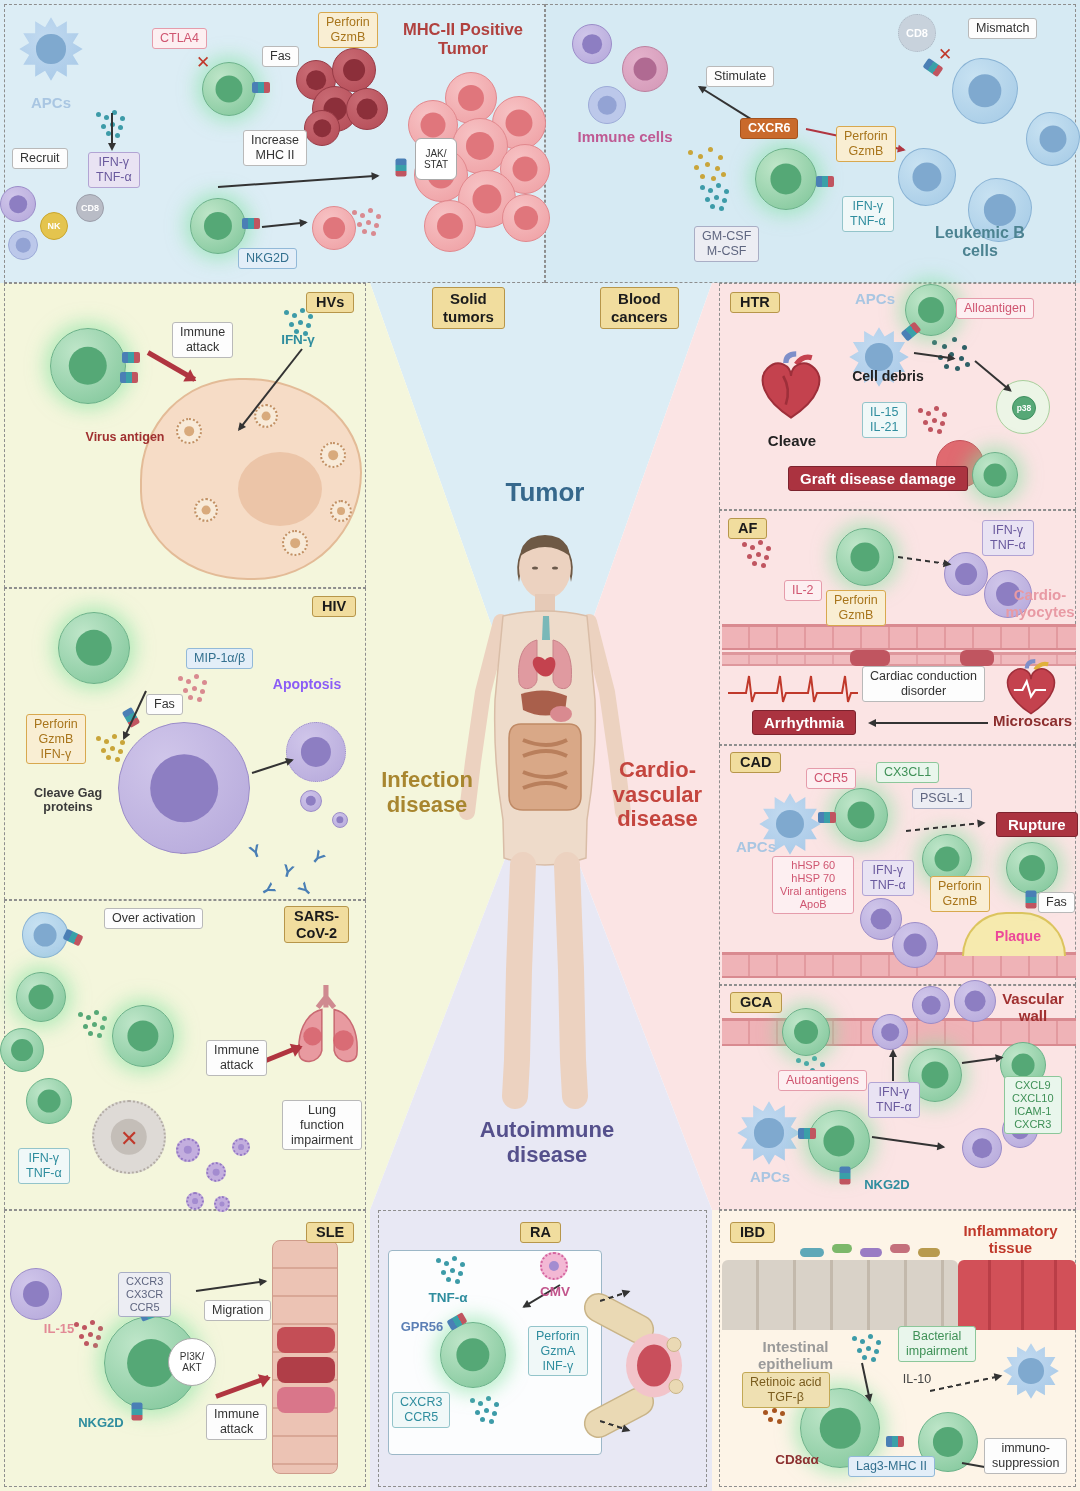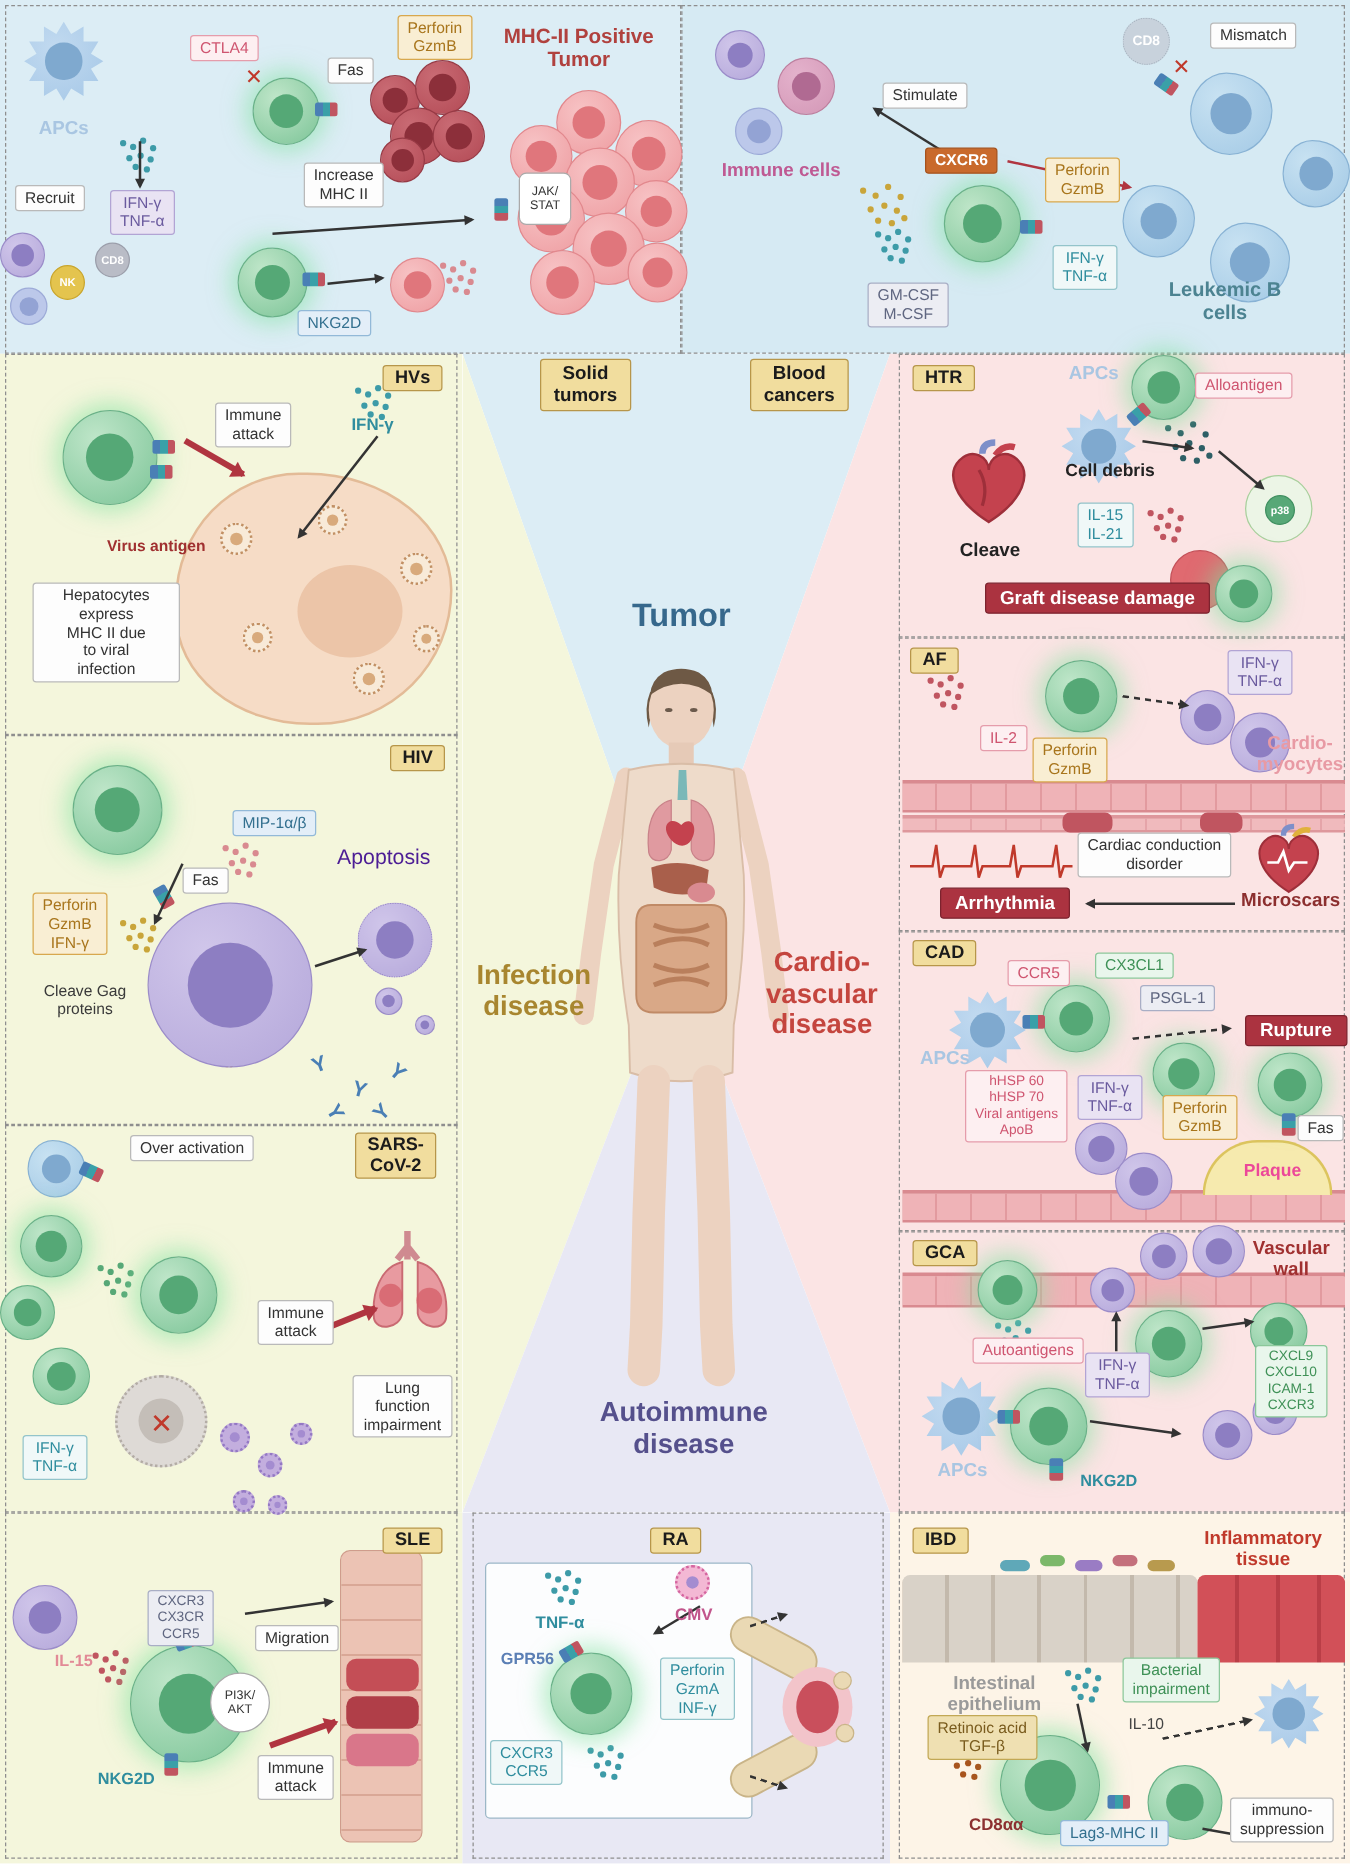--- a/index.html
+++ b/index.html
@@ -229,42 +229,37 @@
   <div class="txt" style="left:70px;top:430px;width:110px;color:#a03030;font-size:12.5px">Virus antigen</div>
   <div class="hep" style="left:140px;top:378px;width:222px;height:202px">
     <div class="abs" style="left:96px;top:72px;width:84px;height:74px;border-radius:50%;background:#ecc5a8"></div>
     <div class="hvir" style="left:34px;top:38px;width:26px;height:26px"></div>
     <div class="hvir" style="left:112px;top:24px;width:24px;height:24px"></div>
     <div class="hvir" style="left:178px;top:62px;width:26px;height:26px"></div>
     <div class="hvir" style="left:52px;top:118px;width:24px;height:24px"></div>
     <div class="hvir" style="left:140px;top:150px;width:26px;height:26px"></div>
     <div class="hvir" style="left:188px;top:120px;width:22px;height:22px"></div>
   </div>
-  <div class="lbl" style="left:26px;top:466px;width:118px">Hepatocytes
-express
-MHC II due
-to viral
-infection</div>
 
   <div class="tag" style="left:312px;top:596px">HIV</div>
   <div class="c tc halo" style="left:58px;top:612px;width:72px;height:72px"></div>
   <div class="lbl lbl-blue" style="left:186px;top:648px">MIP-1α/β</div>
   <div class="dots da" style="left:178px;top:676px;color:#d98a90"></div>
   <div class="arr" style="left:146px;top:690px;width:52px;transform:rotate(115deg)"></div>
   <div class="lbl" style="left:146px;top:694px">Fas</div>
   <div class="rec" style="left:122px;top:712px;transform:rotate(60deg)"></div>
-  <div class="txt" style="left:262px;top:676px;width:90px;color:#4c1d95;font-size:17px;font-weight:normal">Apoptosis</div>
+  <div class="txt" style="left:262px;top:676px;width:90px;color:#8b5cf6;font-size:14px;font-weight:bold">Apoptosis</div>
   <div class="lbl lbl-orange" style="left:26px;top:714px">Perforin
 GzmB
 IFN-γ</div>
   <div class="c pc" style="left:118px;top:722px;width:132px;height:132px"></div>
   <div class="hvir" style="left:138px;top:816px;width:24px;height:24px"></div>
   <div class="hvir" style="left:172px;top:832px;width:22px;height:22px"></div>
   <div class="dots da" style="left:96px;top:736px;color:#c9a53a"></div>
-  <div class="txt" style="left:18px;top:786px;width:100px;color:#3a3a3a;font-size:12.5px;font-weight:normal">Cleave Gag
+  <div class="txt" style="left:18px;top:786px;width:100px;color:#3a3a3a;font-size:12.5px;font-weight:bold">Cleave Gag
 proteins</div>
   <div class="arr" style="left:252px;top:772px;width:42px;transform:rotate(-18deg)"></div>
   <div class="c pc" style="left:286px;top:722px;width:60px;height:60px;border-style:dotted"></div>
   <div class="c pc" style="left:300px;top:790px;width:22px;height:22px"></div>
   <div class="c pc" style="left:332px;top:812px;width:16px;height:16px"></div>
   <span class="ab" style="left:250px;top:842px;transform:rotate(-20deg)">Y</span>
   <span class="ab" style="left:282px;top:862px;transform:rotate(15deg)">Y</span>
   <span class="ab" style="left:312px;top:848px;transform:rotate(40deg)">Y</span>
   <span class="ab" style="left:262px;top:880px;transform:rotate(60deg)">Y</span>
   <span class="ab" style="left:300px;top:880px;transform:rotate(-45deg)">Y</span>

